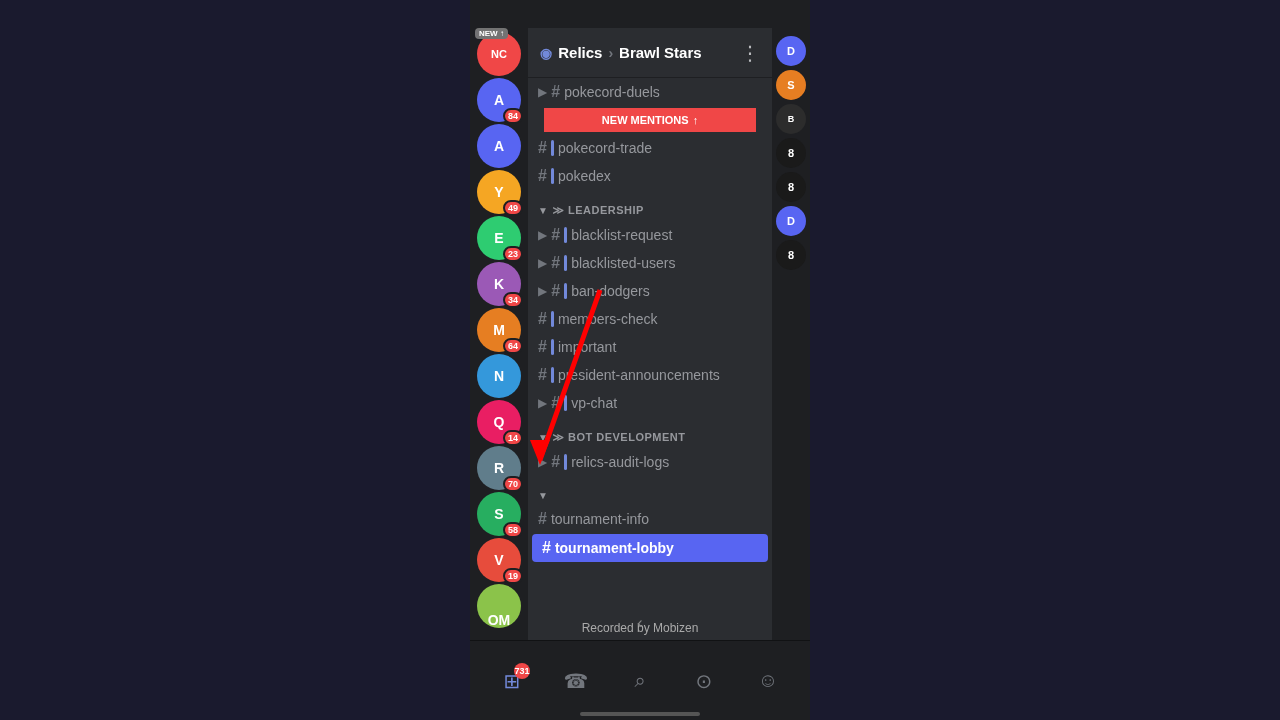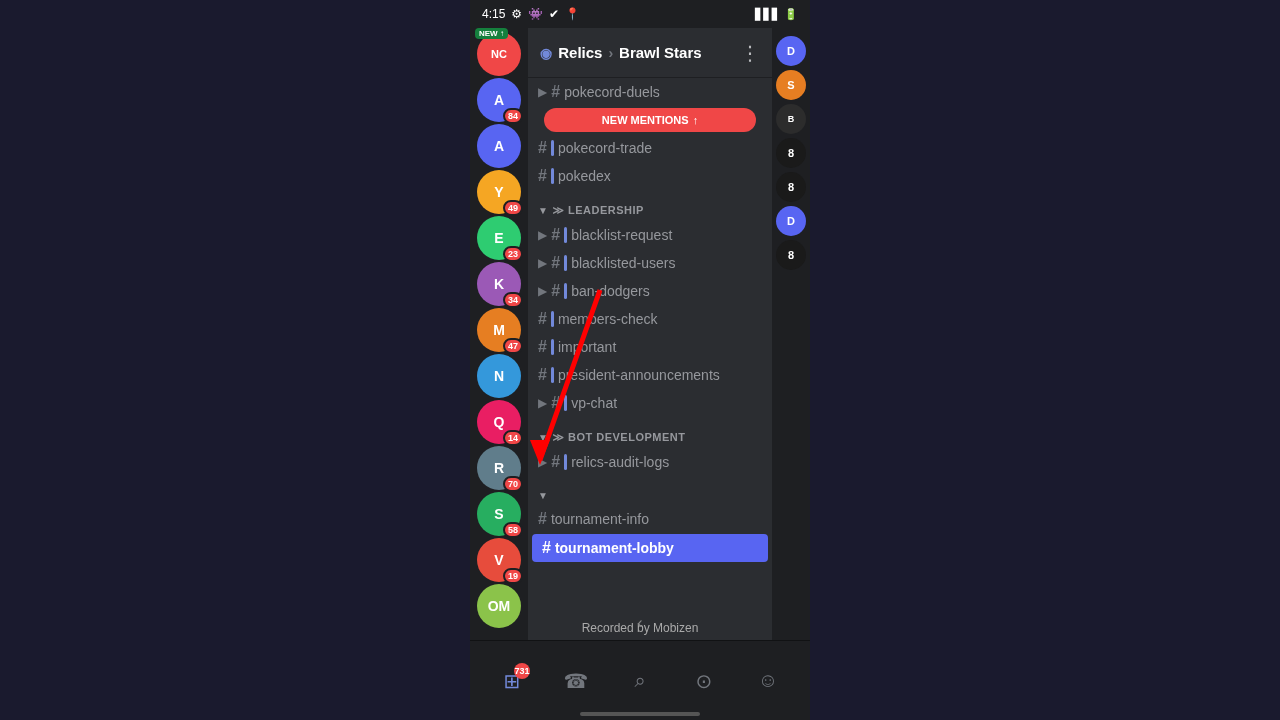--- a/index.html
+++ b/index.html
@@ -81,21 +81,21 @@
       align-items: center;
       justify-content: center;
       padding: 0 3px;
       border: 2px solid #1e1f22;
     }
 
     .badge-new {
       position: absolute;
       top: -4px;
       left: -2px;
-      background: #15803d;
+      background: #737373;
       color: #fff;
       font-size: 8px;
       padding: 1px 4px;
       border-radius: 4px;
       font-weight: bold;
     }
 
     
     .red-arrow {
       position: absolute;
@@ -206,21 +206,20 @@
       color: #fff;
       font-size: 11px;
       font-weight: 700;
       padding: 6px 12px;
       display: flex;
       align-items: center;
       justify-content: center;
       gap: 4px;
       margin: 2px 16px;
       cursor: pointer;
-      border-radius: 12px;
     }
 
     .collapse-arrow {
       color: #72767d;
       margin-right: 4px;
       font-size: 12px;
     }
 
     
     .bottom-nav {
@@ -332,33 +331,20 @@
       transform: translateX(-50%);
       color: #888;
       font-size: 16px;
     }
   </style>
 </head>
 <body>
 
 <div class="phone-frame">
 
-  <div class="status-bar">
-    <div class="status-left">
-      <span>4:15</span>
-      <span>⚙</span>
-      <span>👾</span>
-      <span>✔</span>
-      <span>📍</span>
-    </div>
-    <div class="status-right">
-      <span>▋▋▋</span>
-      <span>🔋</span>
-    </div>
-  </div>
 
   <div class="left-sidebar">
     <div class="avatar-item" style="background:#f04747; font-size:11px;">
       <span>NC</span>
       <span class="badge-new">NEW ↑</span>
     </div>
     <div class="avatar-item" style="background:#5865f2;">
       <span>A</span>
       <span class="badge">84</span>
     </div>
@@ -372,42 +358,42 @@
     <div class="avatar-item" style="background:#2ecc71;">
       <span>E</span>
       <span class="badge">23</span>
     </div>
     <div class="avatar-item" style="background:#9b59b6;">
       <span>K</span>
       <span class="badge">34</span>
     </div>
     <div class="avatar-item" style="background:#e67e22;">
       <span>M</span>
-      <span class="badge">47</span>
+      <span class="badge">64</span>
     </div>
     <div class="avatar-item" style="background:#3498db;">
       <span>N</span>
     </div>
     <div class="avatar-item" style="background:#e91e63;">
       <span>Q</span>
       <span class="badge">14</span>
     </div>
     <div class="avatar-item" style="background:#607d8b;">
       <span>R</span>
       <span class="badge">70</span>
     </div>
     <div class="avatar-item" style="background:#27ae60;">
       <span>S</span>
       <span class="badge">58</span>
     </div>
     <div class="avatar-item" style="background:#e74c3c;">
       <span>V</span>
       <span class="badge">19</span>
     </div>
-    <div class="avatar-item" style="background:#8bc34a;">
+    <div class="avatar-item" style="background:#8bc34a;align-items:flex-end;">
       <span>OM</span>
     </div>
   </div>
 
   <svg class="red-arrow" viewBox="0 0 120 200" xmlns="http://www.w3.org/2000/svg">
     <line x1="80" y1="10" x2="20" y2="180" stroke="#f00" stroke-width="5"></line>
     <polygon points="10,160 30,160 20,185" fill="#f00"></polygon>
   </svg>
 
   <div class="channel-panel">

